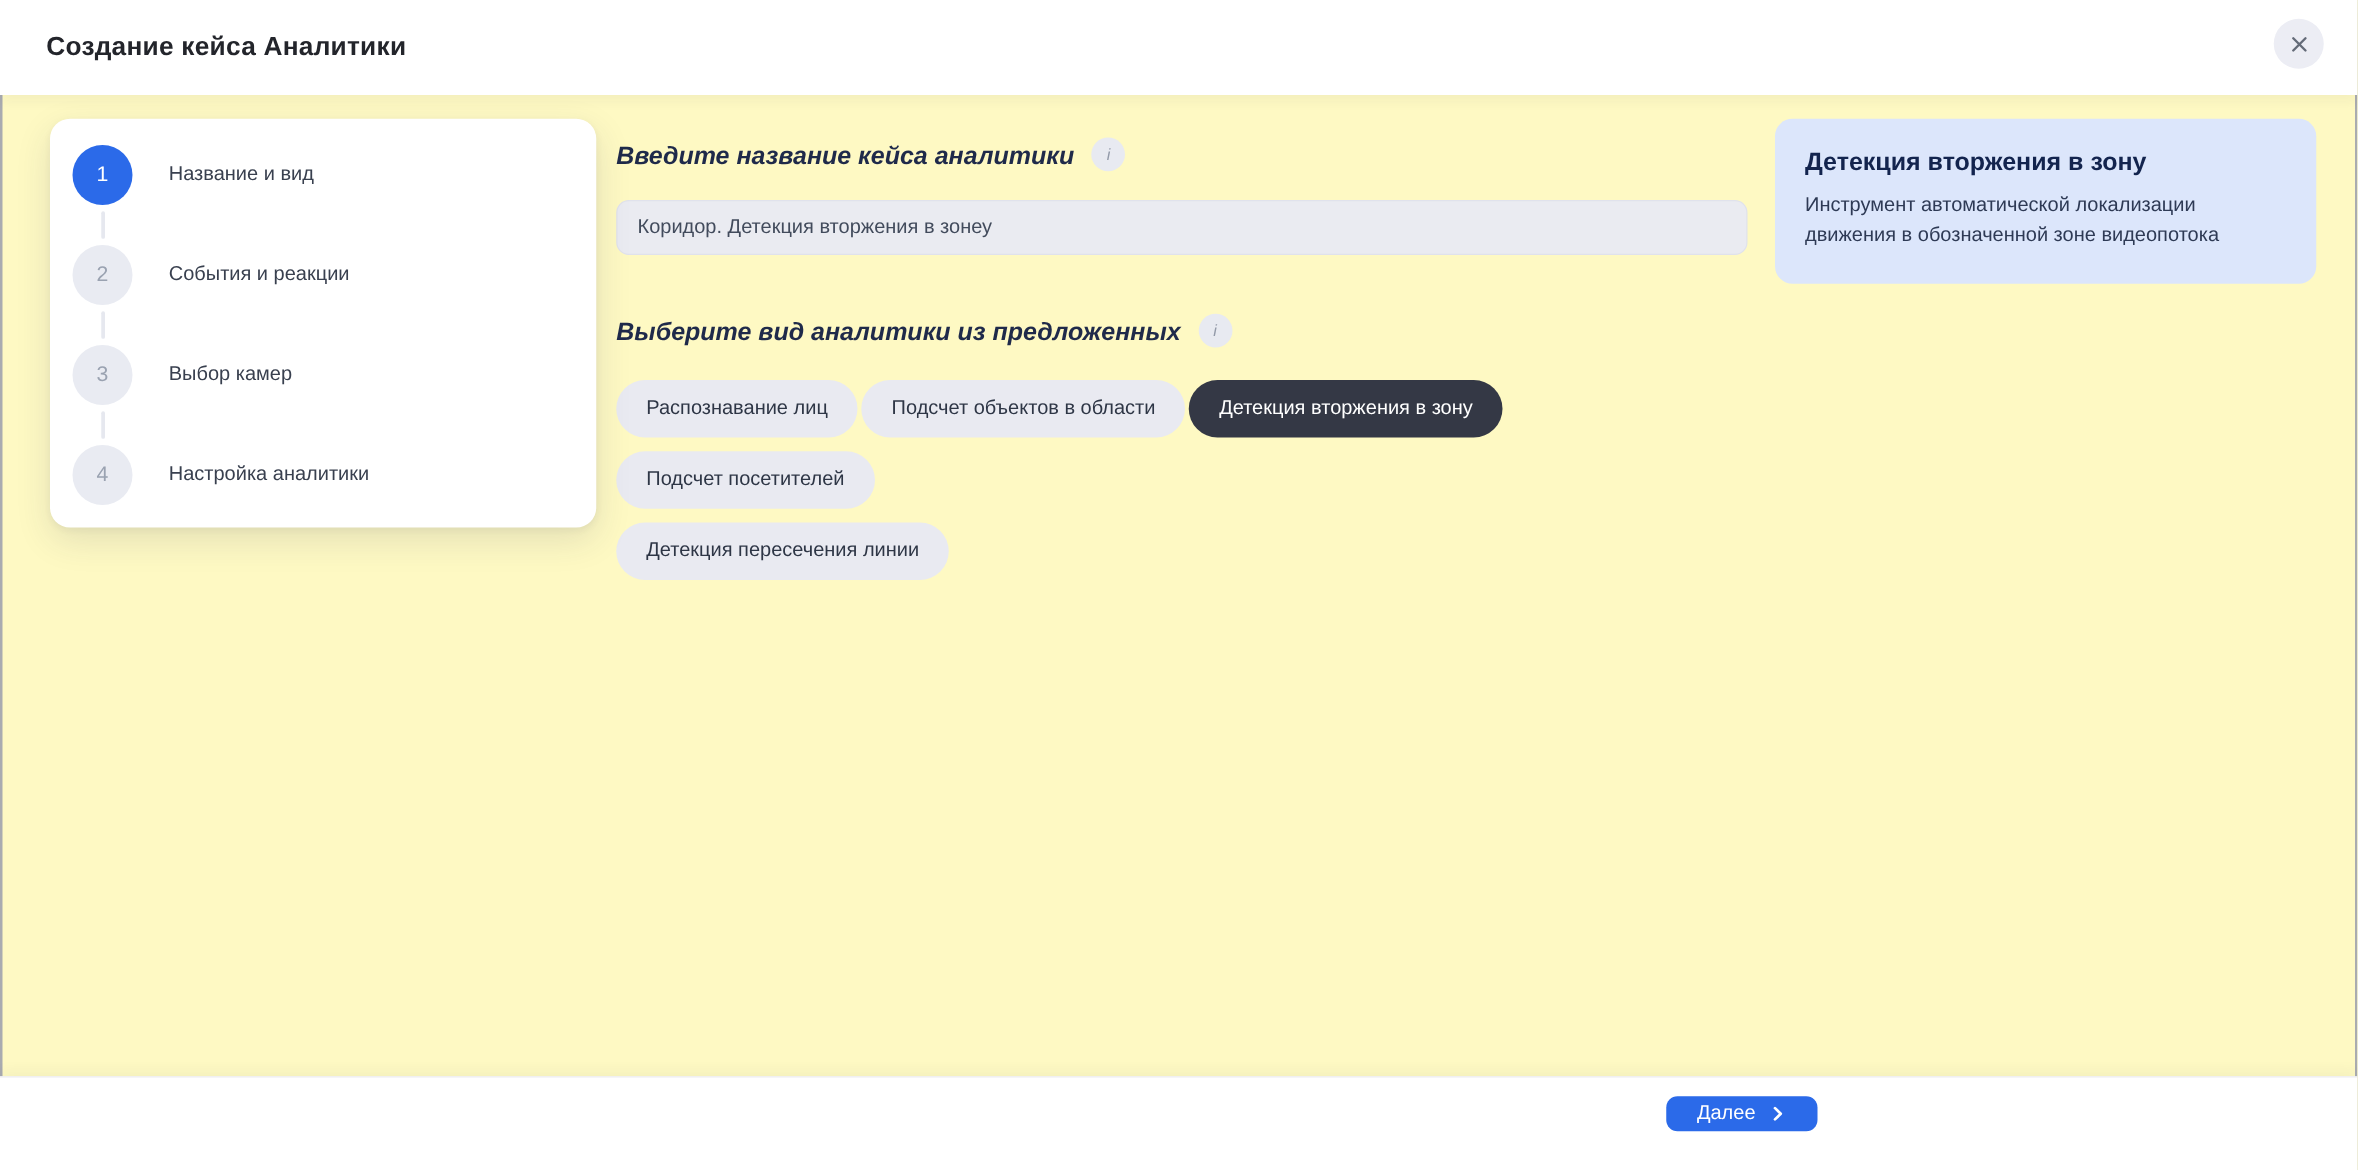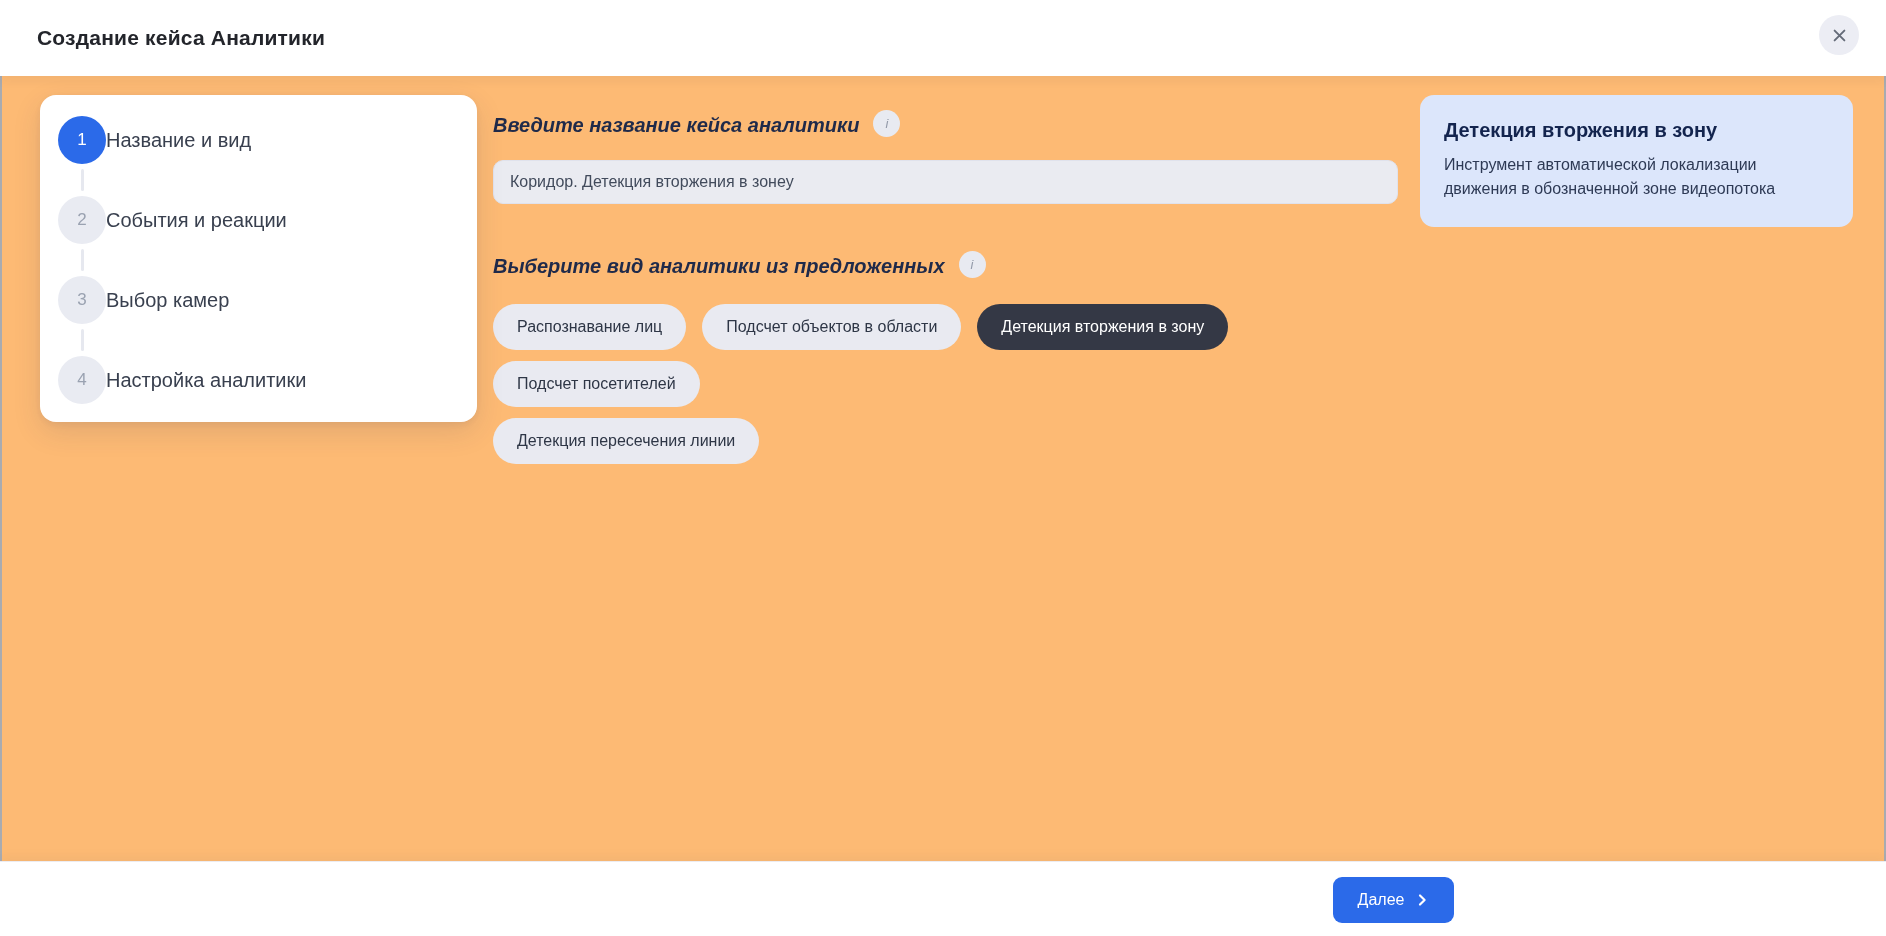--- a/index.html
+++ b/index.html
@@ -5,21 +5,21 @@
   * { box-sizing: border-box; margin: 0; padding: 0; }
   html, body { width: 1886px; height: 936px; }
   body {
     font-family: "Liberation Sans", "DejaVu Sans", sans-serif;
     background: #ffffff;
     position: relative;
     overflow: hidden;
   }
   .window {
     position: absolute; inset: 0;
-    background: #fdba74;
+    background: #fef9c3;
     box-shadow: inset 0 0 0 2px #a9abb0;
   }
 
   
   .dialog-header {
     position: absolute; top: 0; left: 0; right: 0; height: 76px;
     background: #ffffff;
     box-shadow: 0 5px 10px rgba(35, 42, 66, 0.05);
     display: flex; align-items: center;
     padding-left: 37px;
@@ -44,21 +44,21 @@
     z-index: 4;
   }
   .step-row { display: flex; align-items: center; height: 48px; }
   .step-circle {
     width: 48px; height: 48px; border-radius: 50%; flex: 0 0 48px;
     display: flex; align-items: center; justify-content: center;
     font-size: 17px; font-weight: 500;
   }
   .step-circle.active { background: var(--accent-blue); color: #ffffff; }
   .step-circle.inactive { background: #e9ebf2; color: #9aa2b1; }
-  .step-label { font-size: 20px; color: #39404f; }
+  .step-label { margin-left: 29px; font-size: 16px; color: #39404f; }
   .step-connector {
     width: 48px; height: 32px;
     display: flex; align-items: center; justify-content: center;
   }
   .step-connector::before {
     content: ""; width: 3px; height: 22px; background: #e6e8ef; border-radius: 2px;
   }
 
   
   .form-col { position: absolute; left: 493px; top: 95px; width: 905px; }
@@ -72,21 +72,21 @@
     font-size: 13px; display: flex; align-items: center; justify-content: center;
     cursor: default; flex: 0 0 27px;
   }
   .case-input {
     margin-top: 23px; width: 100%; height: 44px;
     background: var(--input-bg); border: 1px solid #e0e2ec; border-radius: 10px;
     padding: 16px 16px; font-size: 16px; color: #424b5c;
     font-family: inherit; outline: none;
   }
   .chips { margin-top: 26px; display: flex; flex-direction: column; gap: 11px; }
-  .chip-row { display: flex; gap: 16px; }
+  .chip-row { display: flex; gap: 3px; }
   .chip {
     height: 46px; padding: 0 24px; border-radius: 23px;
     background: var(--chip-bg); color: #2e3646;
     font-size: 16px; display: flex; align-items: center;
     white-space: nowrap; cursor: pointer; border: none; font-family: inherit;
   }
   .chip.selected { background: var(--selected-chip); color: #ffffff; }
 
   
   .info-card {
@@ -99,21 +99,21 @@
 
   
   .dialog-footer {
     position: absolute; left: 0; right: 0; bottom: 0; height: 75px;
     background: #ffffff; border-top: 1px solid #ececf1;
     box-shadow: 0 -5px 10px rgba(35, 42, 66, 0.04);
     z-index: 6;
   }
   .next-button {
     position: absolute; left: 1333px; top: 15px;
-    width: 121px; height: 46px; border-radius: 9px;
+    width: 121px; height: 28px; border-radius: 9px;
     background: var(--accent-blue); color: #ffffff;
     border: none; cursor: pointer; font-family: inherit;
     font-size: 16px; display: flex; align-items: center; justify-content: center; gap: 11px;
   }
 </style>
 </head>
 <body>
 
 <div class="window">
 

